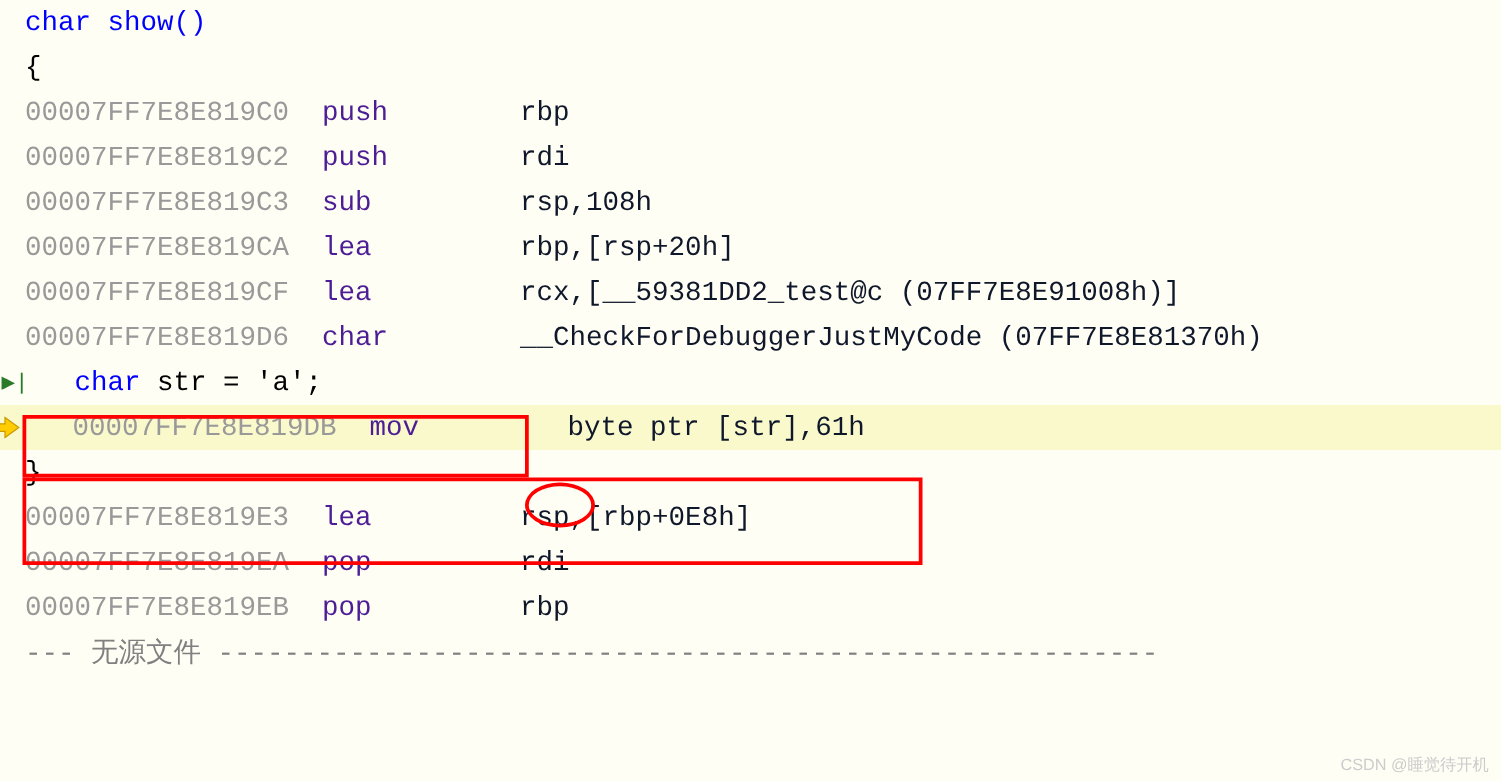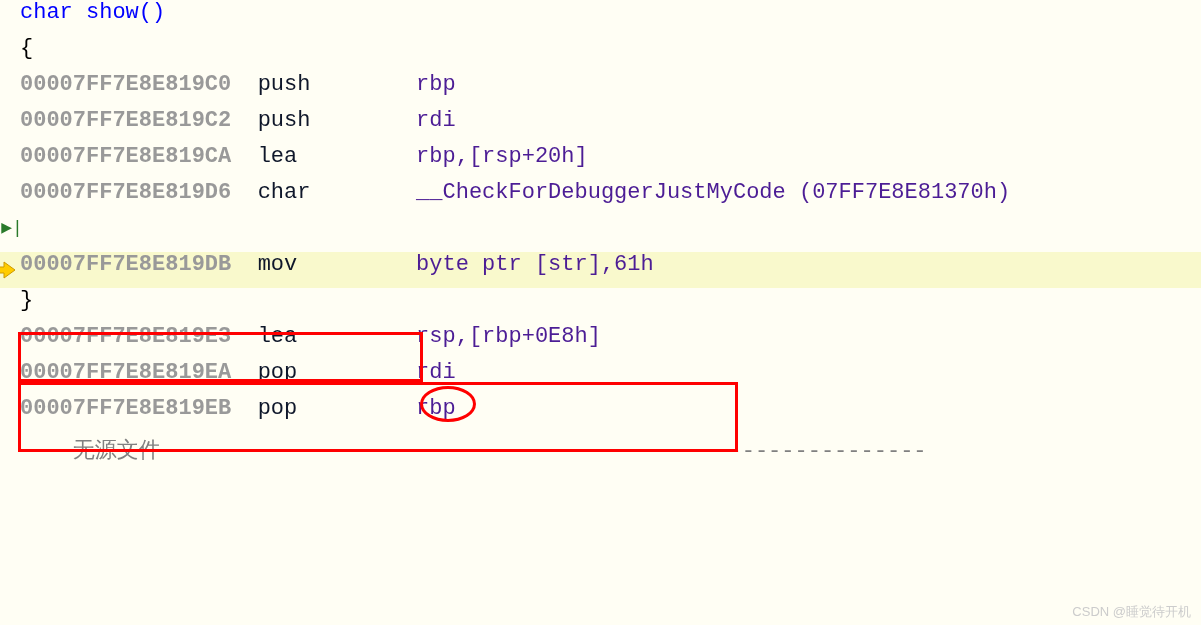--- a/index.html
+++ b/index.html
@@ -8,39 +8,39 @@
     font-size: 22px;
     background: #fffef4;
     width: 1201px;
     height: 625px;
     position: relative;
     overflow: hidden;
     color: #000;
   }
   .code-line {
     display: flex;
-    align-items: flex-start;
+    align-items: center;
     height: 36px;
     white-space: pre;
     position: relative;
   }
   .gutter {
     width: 20px;
     display: inline-flex;
     align-items: center;
     justify-content: center;
     flex-shrink: 0;
   }
   .content {
     flex: 1;
     white-space: pre;
   }
-  .addr { color: #999; font-weight: bold; }
-  .mnemonic { color: #0f172a; }
-  .oper { color: #4c1d95; }
+  .addr { color: #999; }
+  .mnemonic { color: #4c1d95; }
+  .oper { color: #0f172a; }
   .keyword { color: #0000ff; }
   .type { color: #0000ff; }
   .highlight-line { background: #f9f9cc; }
   .yellow-arrow {
     position: absolute;
     left: -6px;
     top: 9px;
   }
   .green-play {
     color: #2a7a2a;
@@ -97,37 +97,46 @@
   <div class="code-line">
     <span class="gutter"></span>
     <span class="content"><span class="addr">00007FF7E8E819C0</span>  <span class="mnemonic">push</span>        <span class="oper">rbp  </span></span>
   </div>
 
   <div class="code-line">
     <span class="gutter"></span>
     <span class="content"><span class="addr">00007FF7E8E819C2</span>  <span class="mnemonic">push</span>        <span class="oper">rdi  </span></span>
   </div>
 
+  <div class="code-line">
+    <span class="gutter"></span>
+    <span class="content"><span class="addr">00007FF7E8E819C3</span>  <span class="mnemonic">sub</span>         <span class="oper">rsp,108h  </span></span>
+  </div>
 
   <div class="code-line">
     <span class="gutter"></span>
     <span class="content"><span class="addr">00007FF7E8E819CA</span>  <span class="mnemonic">lea</span>         <span class="oper">rbp,[rsp+20h]  </span></span>
   </div>
 
+  <div class="code-line">
+    <span class="gutter"></span>
+    <span class="content"><span class="addr">00007FF7E8E819CF</span>  <span class="mnemonic">lea</span>         <span class="oper">rcx,[__59381DD2_test@c (07FF7E8E91008h)]  </span></span>
+  </div>
 
   <div class="code-line">
     <span class="gutter"></span>
     <span class="content"><span class="addr">00007FF7E8E819D6</span>  <span class="mnemonic">char</span>        <span class="oper">__CheckForDebuggerJustMyCode (07FF7E8E81370h)  </span></span>
   </div>
 
   <div class="code-line">
     <span class="gutter"><span class="green-play">▶|</span></span>
+    <span class="content">   <span class="keyword">char</span><span> str = 'a';</span></span>
   </div>
 
-  <div class="code-line highlight-line" style="position:relative;">
+  <div class="code-line highlight-line" style="position:relative;padding-left:38px;">
     <svg class="yellow-arrow" width="22" height="18" viewBox="0 0 22 18">
       <path d="M1 6 L10 6 L10 1 L21 9 L10 17 L10 12 L1 12 Z" fill="#ffcc00" stroke="#cc9900" stroke-width="1"></path>
     </svg>
     <span class="gutter"></span>
     <span class="content"><span class="addr">00007FF7E8E819DB</span>  <span class="mnemonic">mov</span>         <span class="oper">byte ptr [str],61h  </span></span>
   </div>
 
 
 
   <div class="code-line">

